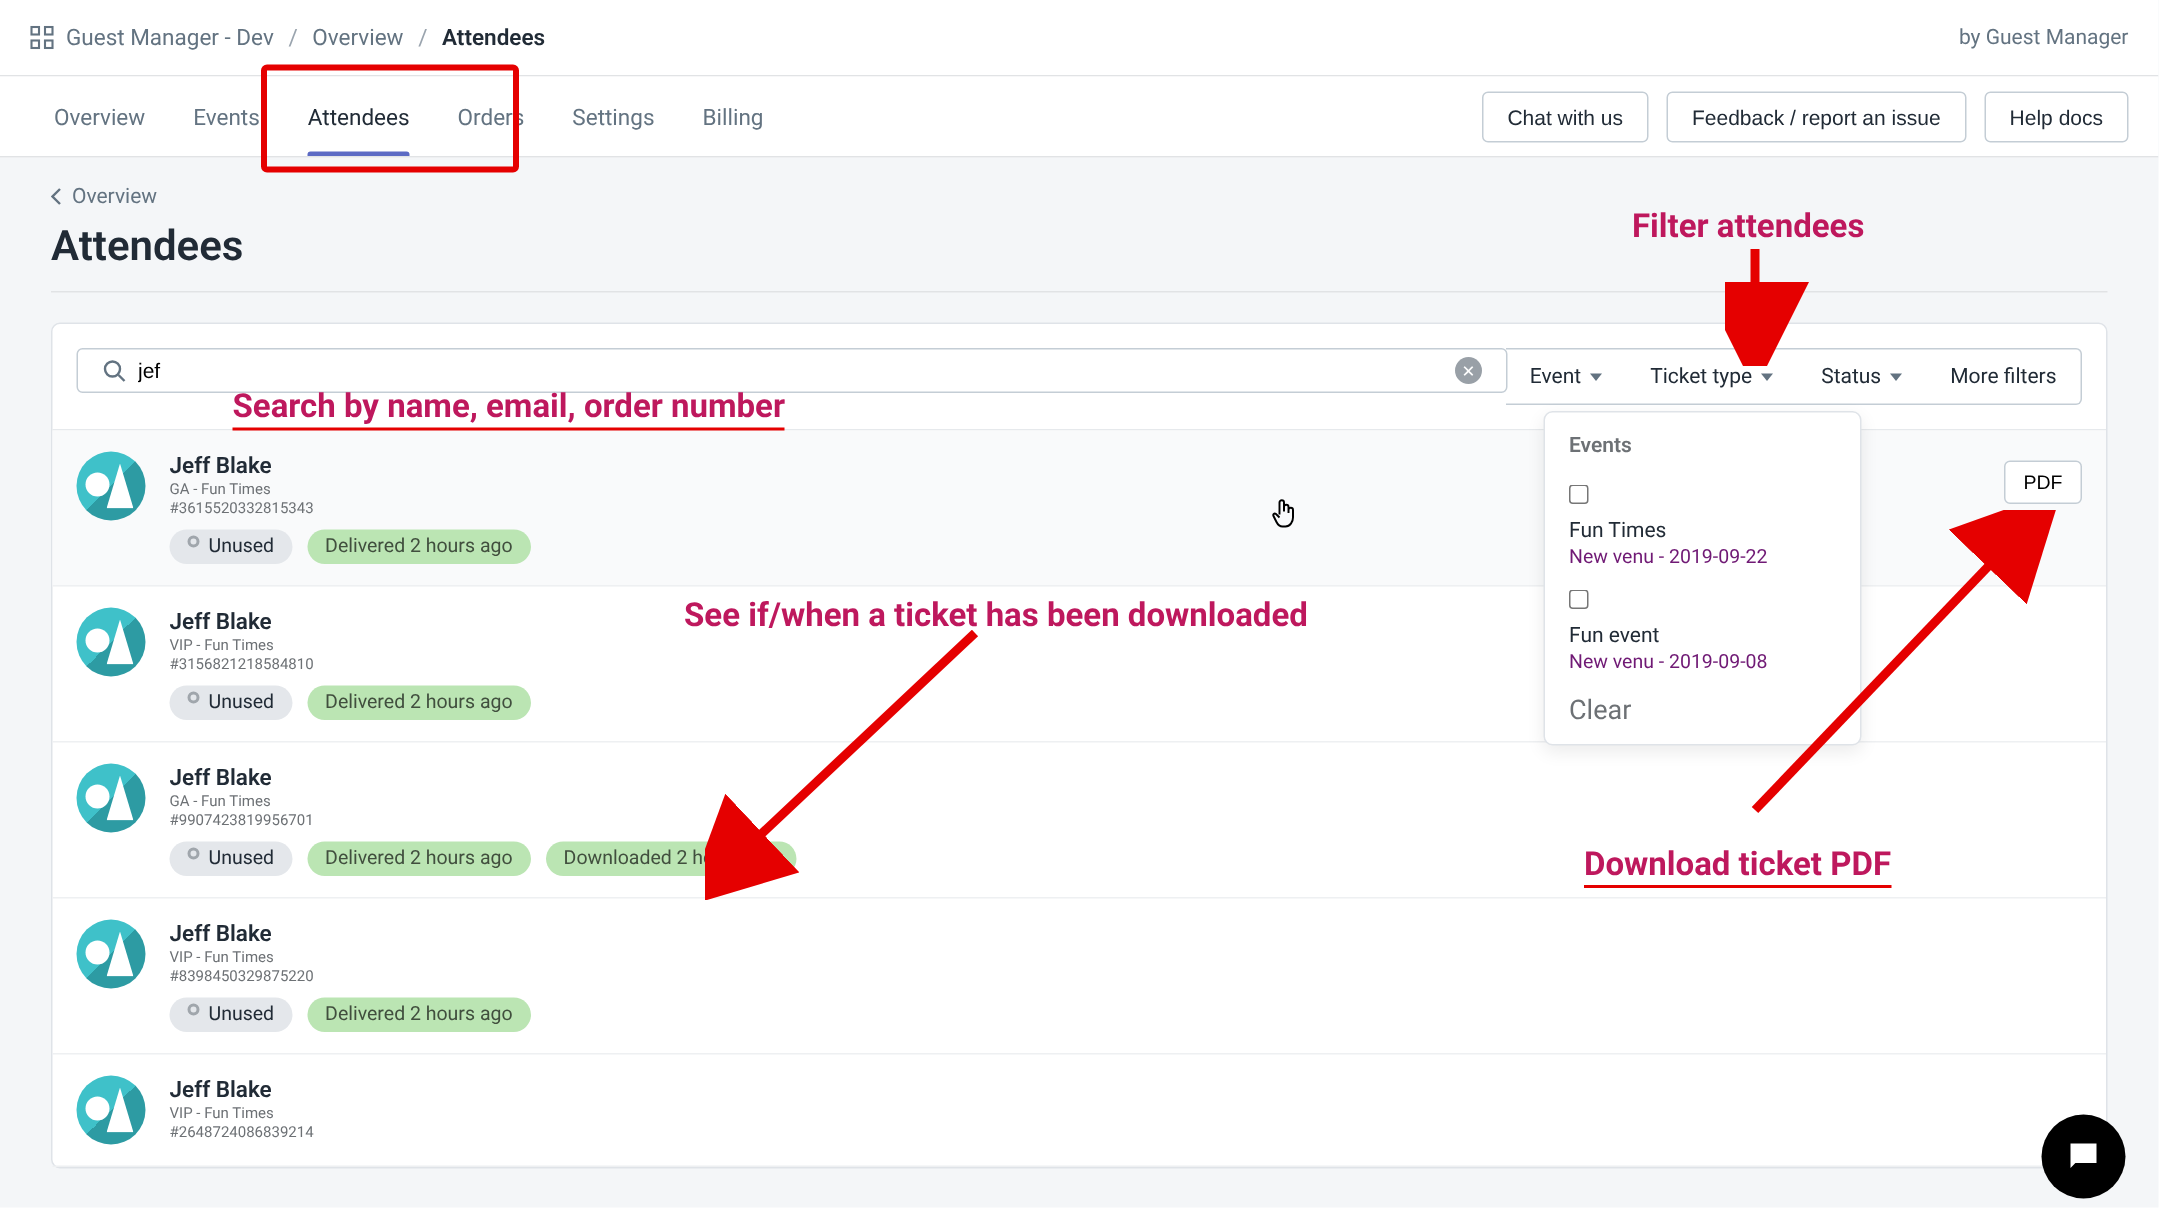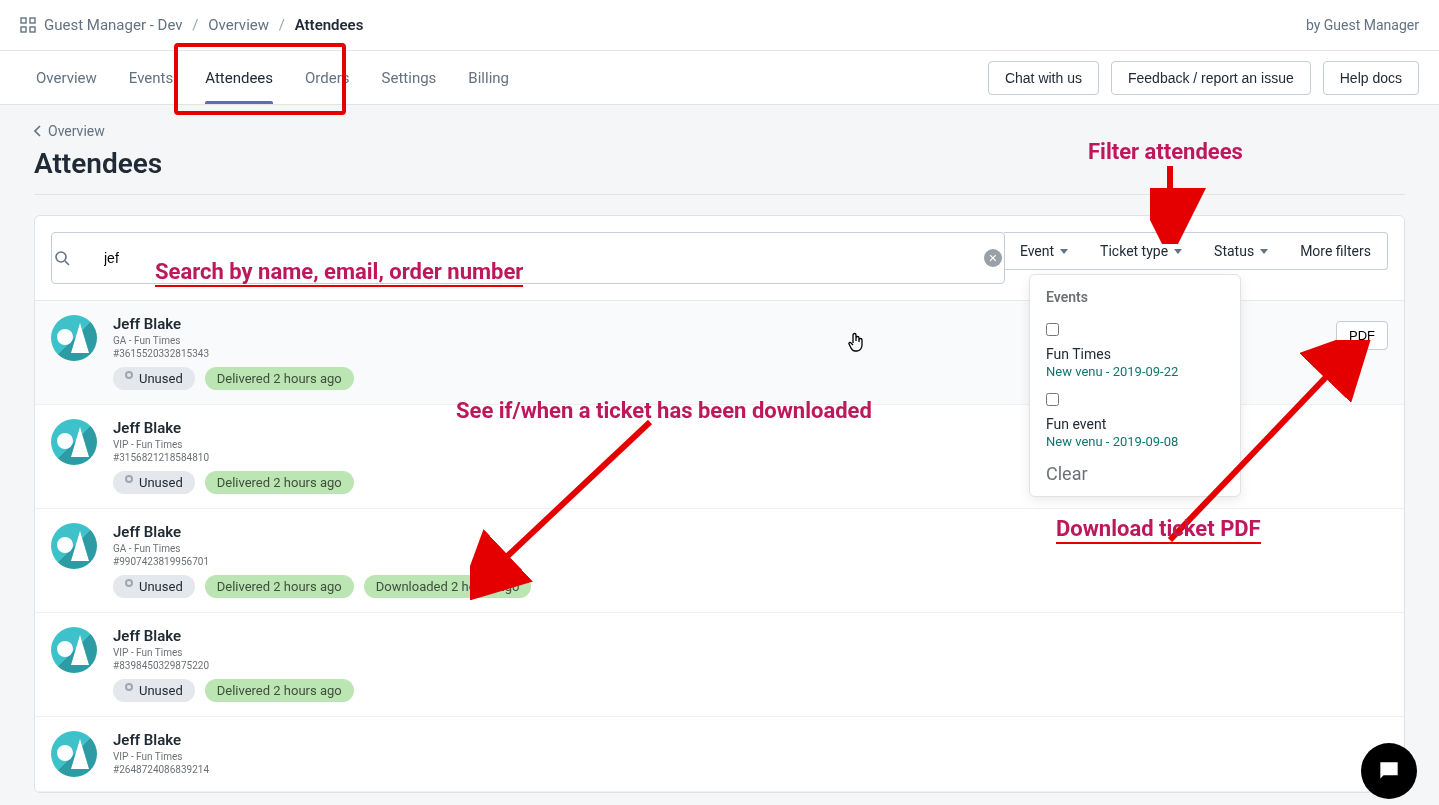--- a/index.html
+++ b/index.html
@@ -96,25 +96,24 @@
     border-bottom:1px solid #e6e9ec;
     padding:16px;
     gap:0;
   }
   .search-wrap {
     flex:1;
     border:1px solid #c4cdd5;
     border-radius:4px;
     display:flex;
     align-items:center;
-    padding:0 2px;
-    height:52px;
-    background:#fff;
-    position:relative;
-    gap:26px;
+    padding:0 16px;
+    height:30px;
+    background:#fff;
+    position:relative;
   }
   .search-wrap svg.search { color:#637381; flex-shrink:0; }
   .search-input {
     border:none; outline:none;
     flex:1;
     padding:0 8px;
     font-size:14px;
     background:transparent;
   }
   .clear-btn {
@@ -154,21 +153,21 @@
     border:1px solid #dfe3e8;
     border-radius:6px;
     box-shadow:0 4px 12px rgba(0,0,0,0.08);
     z-index:50;
     padding:14px 16px 12px;
   }
   .dropdown h4 { font-size:14px; font-weight:600; color:#6d7175; margin-bottom:10px; }
   .dd-item { display:flex; gap:10px; padding:6px 0; align-items:flex-start; cursor:pointer;flex-direction:column;}
   .dd-item input { margin-top:2px; }
   .dd-label { font-size:14px; color:#212b36; }
-  .dd-sub { font-size:13px; color:#0f766e; margin-top:2px; }
+  .dd-sub { font-size:13px; color:#701a75; margin-top:2px; }
   .dd-clear { color:#6d7175; padding-top:8px; cursor:pointer; font-size:18px;}
 
   .row {
     display:flex;
     padding:14px 16px;
     border-bottom:1px solid #eef0f2;
     gap:16px;
     position:relative;
     align-items:flex-start;
   }
@@ -416,21 +415,21 @@
       <svg width="18" height="22" viewBox="0 0 18 22" fill="none" stroke="#000" stroke-width="1.3">
         <path d="M6 3v8M6 3a1.5 1.5 0 0 1 3 0v6M9 6a1.5 1.5 0 0 1 3 0v4M12 8a1.5 1.5 0 0 1 3 0v5c0 3-2 6-5 6H8c-2 0-3-1-4-3l-2-4c-.5-1 .5-2 1.5-1.5L6 13"></path>
       </svg>
     </span>
   </div>
 </div>
 
 <div class="annotation underline" style="left:155px; top:259px;"><span>Search by name, email, order number</span></div>
 <div class="annotation" style="left:1088px; top:139px;"><span>Filter attendees</span></div>
 <div class="annotation" style="left:419px; top:398px;margin-left:37px;"><span>See if/when a ticket has been downloaded</span></div>
-<div class="annotation underline" style="left:1056px; top:516px;"><span>Download ticket PDF</span></div>
+<div class="annotation underline" style="left:1056px; top:564px;"><span>Download ticket PDF</span></div>
 
 <svg class="arrow" style="left:1150px; top:164px;" width="60" height="80">
   <defs>
       <marker id="ah1" markerWidth="12" markerHeight="12" refX="6" refY="6" orient="auto">
         <path d="M0 0L12 6L0 12Z" fill="#e50000"></path>
       </marker>
     </defs>
   <line x1="20" y1="2" x2="20" y2="60" stroke="#e50000" stroke-width="6" marker-end="url(#ah1)"></line>
 </svg>
 <svg class="arrow" style="left:470px; top:420px;" width="200" height="180">

